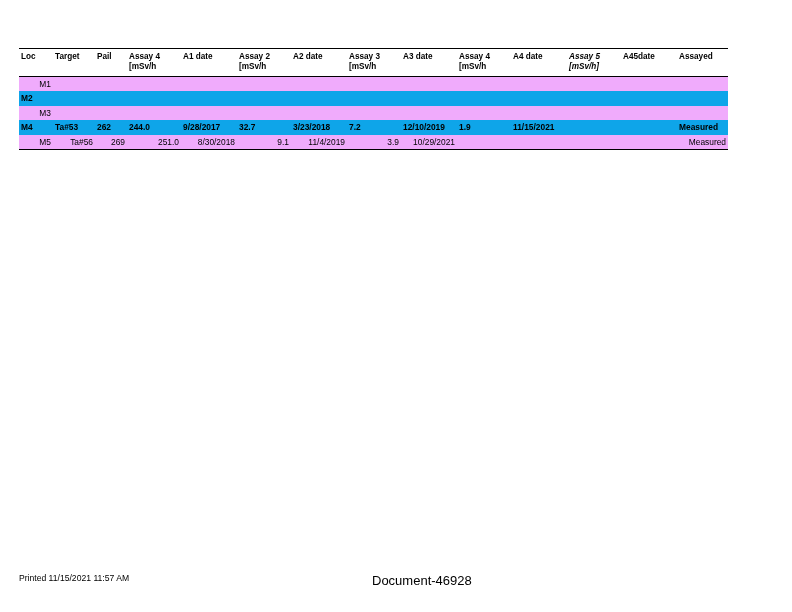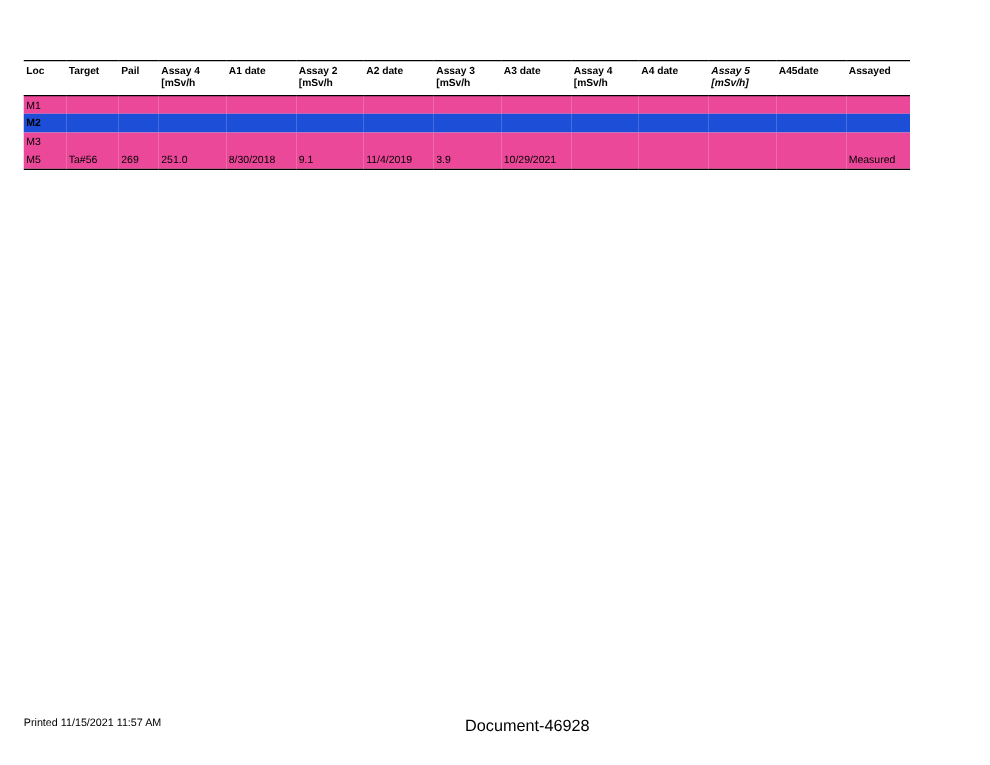--- a/index.html
+++ b/index.html
@@ -64,22 +64,22 @@
 
   table.assay tbody td {
     padding: 2px 2px 2px 2px;
     font-size: 8.4px;
     white-space: nowrap;
     height: 10px;
     border: none;
     text-align: left;
   }
 
-  tbody tr.shaded td { background: #ec4899; }
-  tbody tr.plain  td { background: #1d4ed8; margin-top: 41px; }
+  tbody tr.shaded td { background: #f0abfc; text-align: right; }
+  tbody tr.plain  td { background: #0ea5e9; margin-top: 41px; }
   tbody tr.bold   td { font-weight: bold; }
 
   tbody tr.last-row td {
     border-bottom: 1.6px solid #000000;
   }
 
   
   #page-footer {
     position: absolute;
     left: 0;
@@ -169,20 +169,36 @@
             <td></td>
             <td></td>
             <td></td>
             <td></td>
             <td></td>
             <td></td>
             <td></td>
             <td></td>
             <td></td>
           </tr>
+          <tr class="plain bold">
+            <td>M4</td>
+            <td>Ta#53</td>
+            <td>262</td>
+            <td>244.0</td>
+            <td>9/28/2017</td>
+            <td>32.7</td>
+            <td>3/23/2018</td>
+            <td>7.2</td>
+            <td>12/10/2019</td>
+            <td>1.9</td>
+            <td>11/15/2021</td>
+            <td></td>
+            <td></td>
+            <td>Measured</td>
+          </tr>
           <tr class="shaded last-row">
             <td>M5</td>
             <td>Ta#56</td>
             <td>269</td>
             <td>251.0</td>
             <td>8/30/2018</td>
             <td>9.1</td>
             <td>11/4/2019</td>
             <td>3.9</td>
             <td>10/29/2021</td>

